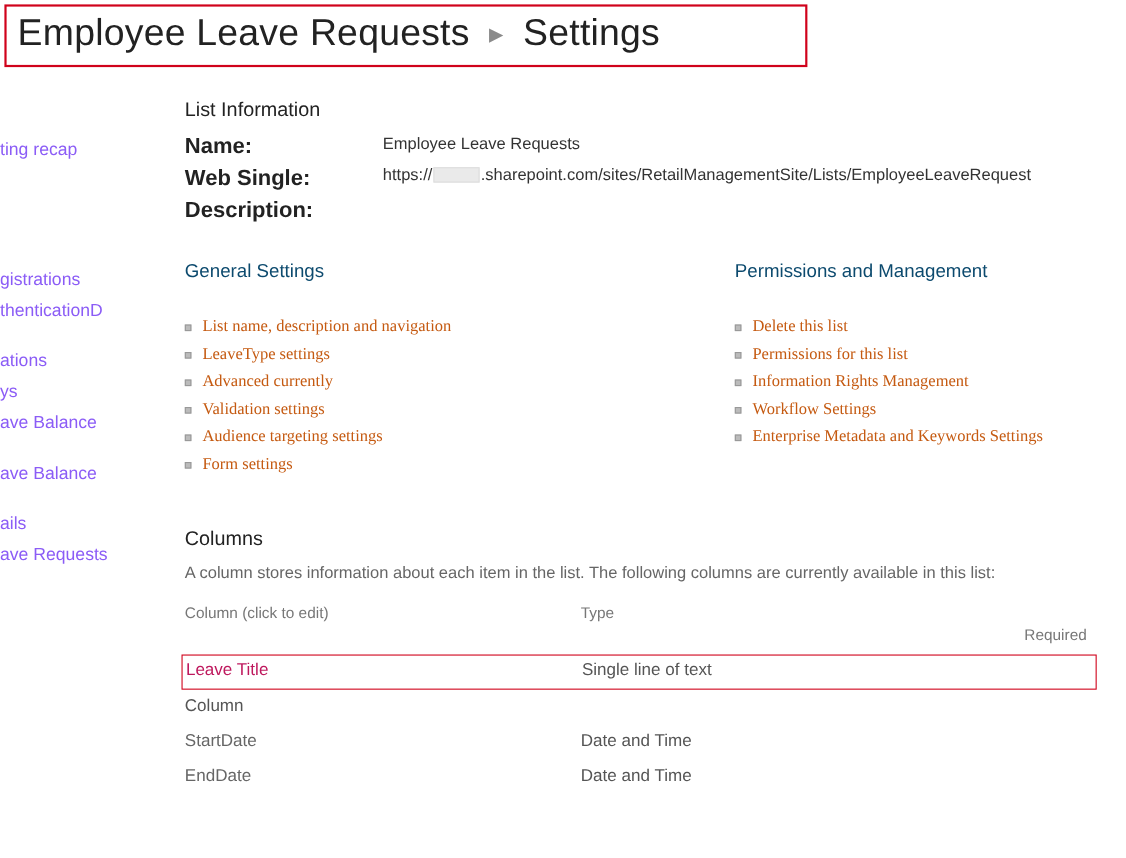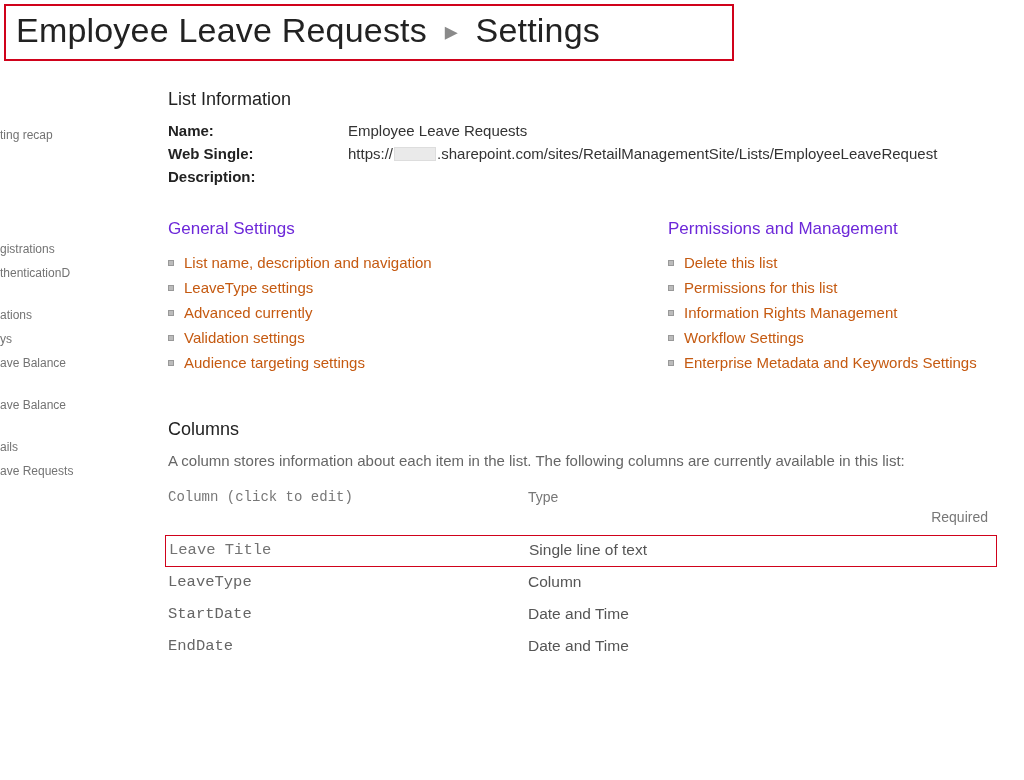--- a/index.html
+++ b/index.html
@@ -34,22 +34,22 @@
       display: flex;
       margin-top: 28px;
     }
     .sidebar {
       width: 160px;
       flex: 0 0 160px;
       padding-top: 34px;
     }
     .sidebar ul { list-style: none; }
     .sidebar li {
-      color: #737373;
-      font-size: 12px;
+      color: #8b5cf6;
+      font-size: 16px;
       padding: 5px 0;
       white-space: nowrap;
       cursor: pointer;
     }
     .sidebar li.spacer { height: 18px; }
     .content {
       flex: 1;
       padding-left: 8px;
     }
     .section-title {
@@ -58,21 +58,21 @@
       font-weight: 400;
       margin-bottom: 12px;
     }
     .info-row {
       display: flex;
       margin-bottom: 6px;
     }
     .info-label {
       width: 180px;
       font-weight: 600;
-      font-size: 15px;
+      font-size: 20px;
       color: #222;
     }
     .info-value {
       font-size: 15px;
       color: #333;
       white-space: nowrap;
     }
     .redacted {
       display: inline-block;
       width: 42px;
@@ -86,72 +86,73 @@
       display: flex;
       margin-top: 34px;
       gap: 30px;
     }
     .settings-col {
       flex: 0 0 470px;
     }
     .settings-col h3 {
       font-size: 17px;
       font-weight: 400;
-      color: #6d28d9;
-      margin-bottom: 15px;
+      color: #0c4a6e;
+      margin-bottom: 32px;
     }
     .link-list { list-style: none; }
     .link-list li {
       display: flex;
       align-items: center;
       margin-bottom: 8px;
     }
     .link-list li .bullet {
       width: 6px;
       height: 6px;
       border: 1px solid #999;
       background: #bbb;
       margin-right: 10px;
       flex-shrink: 0;
     }
     .link-list li a {
       color: #c55a11;
       text-decoration: none;
       font-size: 15px;
       cursor: pointer;
+      font-family: Liberation Serif, serif;
     }
     .columns-section {
       margin-top: 40px;
     }
     .columns-desc {
       font-size: 15px;
       color: #666;
       margin-bottom: 20px;
     }
     .columns-table {
       width: 826px;
     }
     .columns-table .thead, .columns-table .trow {
       display: flex;
     }
     .columns-table .thead {
       font-size: 14px;
       color: #777;
       padding-bottom: 10px;
     }
-    .columns-table .col1 { width: 360px; font-family: Liberation Mono, monospace; }
+    .columns-table .col1 { width: 360px; }
     .columns-table .col2 { width: 360px; }
     .columns-table .col3 { width: 100px; text-align: right; margin-top: 20px; }
     .columns-table .trow {
       padding: 6px 0;
       font-size: 15.5px;
       color: #555;
     }
     .columns-table .trow .col-link {
-      color: #737373;
+      color: #be185d;
       cursor: pointer;
     }
     .columns-table .trow .col-link.muted {
       color: #666;
     }
     .columns-table .trow.highlighted {
       border: 1.5px solid #d0021b;
       padding: 5px 3px;
       margin-left: -3px;
       margin-right: -3px;
@@ -224,20 +225,24 @@
               <span class="bullet"></span>
               <a>Advanced currently</a>
             </li>
             <li>
               <span class="bullet"></span>
               <a>Validation settings</a>
             </li>
             <li>
               <span class="bullet"></span>
               <a>Audience targeting settings</a>
+            </li>
+            <li>
+              <span class="bullet"></span>
+              <a>Form settings</a>
             </li>
           </ul>
       </div>
       <div class="settings-col">
         <h3>Permissions and Management</h3>
         <ul class="link-list" id="permissions-links">
             <li>
               <span class="bullet"></span>
               <a>Delete this list</a>
             </li>
@@ -270,21 +275,20 @@
           <div class="col2">Type</div>
           <div class="col3">Required</div>
         </div>
         <div id="columns-body">
             <div class="trow highlighted">
               <div class="col1"><span class="col-link">Leave Title</span></div>
               <div class="col2">Single line of text</div>
               <div class="col3"></div>
             </div>
             <div class="trow">
-              <div class="col1"><span class="col-link muted">LeaveType</span></div>
               <div class="col2">Column</div>
               <div class="col3"></div>
             </div>
             <div class="trow">
               <div class="col1"><span class="col-link muted">StartDate</span></div>
               <div class="col2">Date and Time</div>
               <div class="col3"></div>
             </div>
             <div class="trow">
               <div class="col1"><span class="col-link muted">EndDate</span></div>

